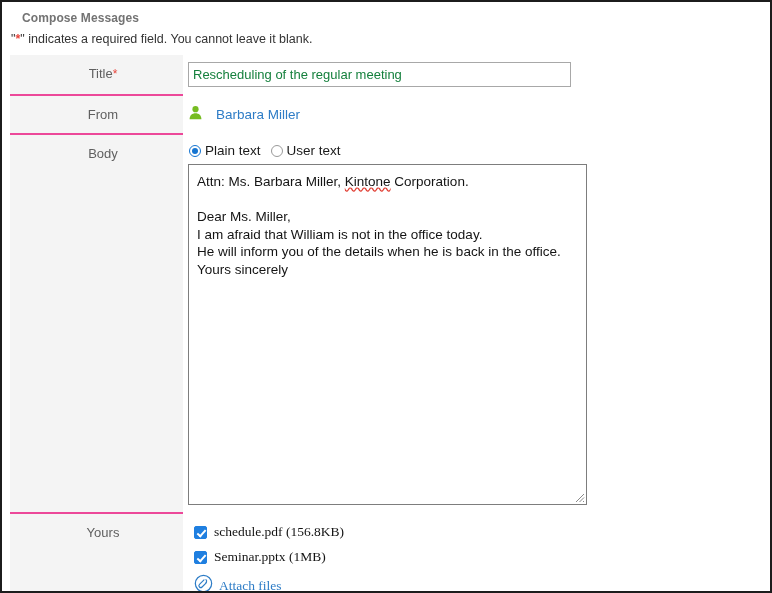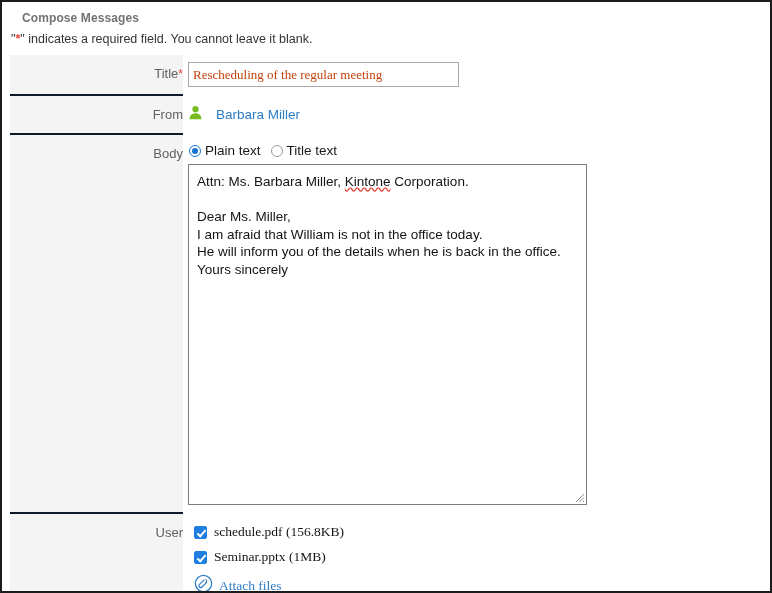--- a/index.html
+++ b/index.html
@@ -54,47 +54,47 @@
   .form-table {
     margin: 9px 0 0 8px;
     width: 752px;
     border-collapse: collapse;
     table-layout: fixed;
   }
   .form-table tr { vertical-align: top; }
   .lbl-cell {
     width: 173px;
     background: #f4f4f4;
-    border-bottom: 2px solid #0f172a;
+    border-bottom: 2px solid #ec4899;
     padding: 11px 0 11px 13px;
     font-size: 13px;
     color: #606060;
     font-weight: normal;
-    text-align: right;
+    text-align: center;
   }
   .val-cell {
     padding: 7px 0 7px 5px;
     background: #ffffff;
     border-bottom: 2px solid #ffffff;
   }
   .lbl-star {
     color: #e8453c;
     font-size: 12px;
     vertical-align: baseline;
   }
 
   
   .title-input {
-    width: 271px;
+    width: 383px;
     height: 25px;
     border: 1px solid #a8a8a8;
     background: #ffffff;
-    font-family: Liberation Serif, serif;
+    font-family: Liberation Sans, sans-serif;
     font-size: 13px;
-    color: #c2410c;
+    color: #15803d;
     padding: 2px 4px;
     outline: none;
   }
 
   
   .from-row {
     display: flex;
     align-items: center;
     gap: 13px;
     padding-top: 2px;
@@ -299,37 +299,37 @@
         <td class="lbl-cell"><span>Body</span></td>
         <td class="val-cell">
 
           <div class="radio-row">
             <label class="radio-opt">
               <span class="radio-dot on"></span>
               <span>Plain text</span>
             </label>
             <label class="radio-opt">
               <span class="radio-dot"></span>
-              <span>Title text</span>
+              <span>User text</span>
             </label>
           </div>
 
           <div class="body-area"><span>Attn: Ms. Barbara Miller, </span><span class="spell">Kintone</span><span> Corporation.</span><span>
 
 Dear Ms. Miller,
 I am afraid that William is not in the office today.
 He will inform you of the details when he is back in the office.
 Yours sincerely</span><svg class="resize-grip" viewBox="0 0 12 12">
                   <path d="M11 3 L3 11 M11 6.5 L6.5 11 M11 10 L10 11" stroke="#8a8a8a" stroke-width="1" fill="none"></path>
                 </svg></div>
         </td>
       </tr>
 
       <tr>
-        <td class="lbl-cell"><span>User</span></td>
+        <td class="lbl-cell"><span>Yours</span></td>
         <td class="val-cell">
           <div class="file-list">
 
             <div class="file-item">
               <span class="cbx"></span>
               <span>schedule.pdf (156.8KB)</span>
             </div>
 
             <div class="file-item">
               <span class="cbx"></span>

